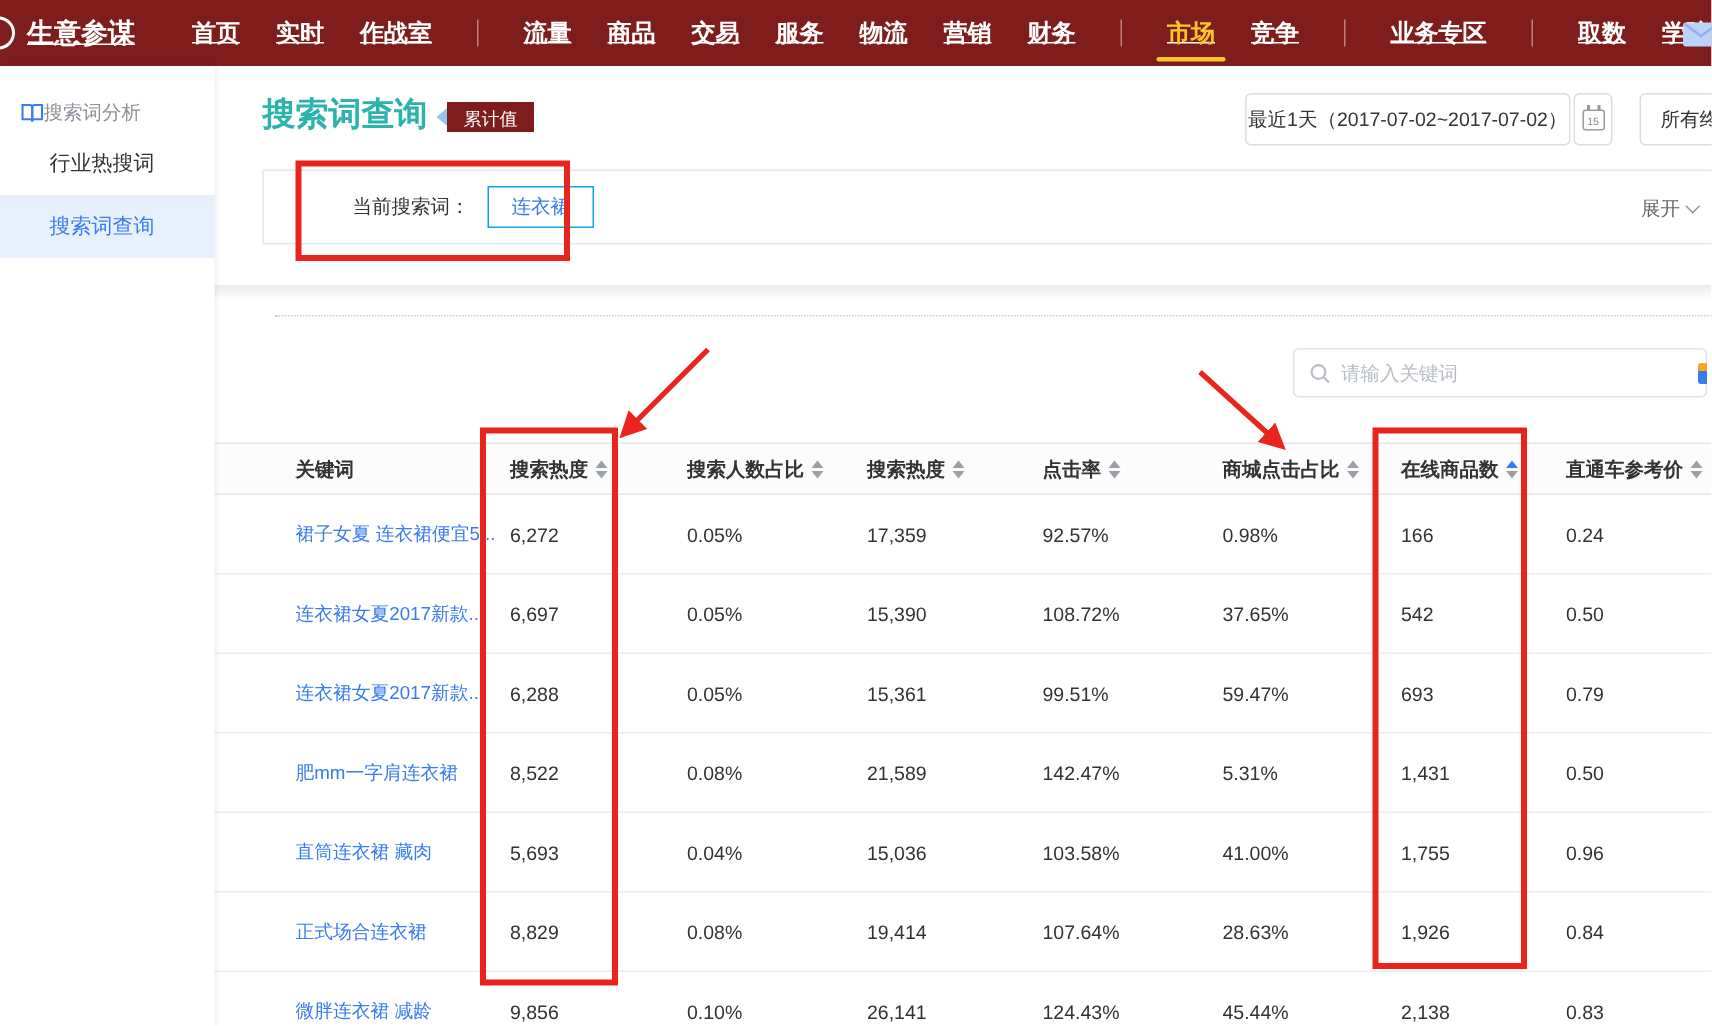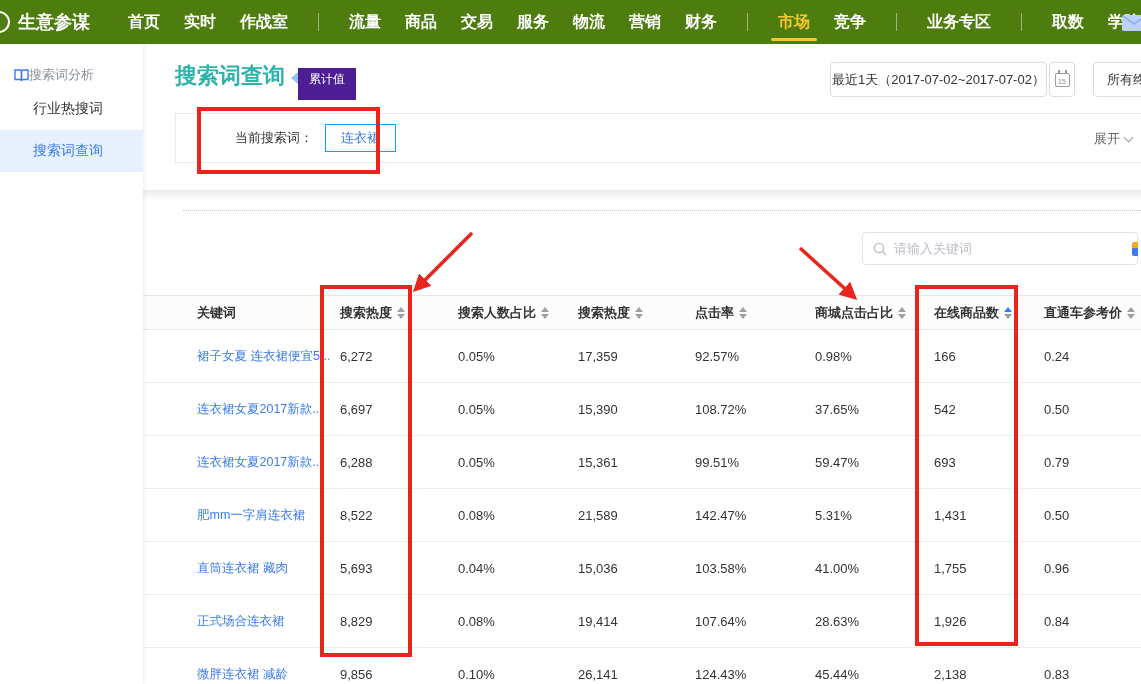--- a/index.html
+++ b/index.html
@@ -4,21 +4,21 @@
 <style>
   * { margin:0; padding:0; box-sizing:border-box; }
   html,body { width:1141px; height:684px; }
   body {
     position:relative; overflow:hidden; background:#fff;
     font-family:"Liberation Sans","DejaVu Sans",sans-serif; color:#333;
   }
   
   .topnav {
     position:absolute; left:0; top:0; width:1141px; height:44px;
-    background:#4d7c0f; display:flex; align-items:center; color:#fff;
+    background:#7f1d1d; display:flex; align-items:center; color:#fff;text-decoration:underline;
   }
   .logo { display:flex; align-items:center; margin-left:2px; font-size:18px; font-weight:bold; white-space:nowrap; }
   .logo-circle { width:22px; height:22px; border:2px solid #fff; border-radius:50%; margin-left:-14px; margin-right:8px; }
   .nav-items { display:flex; align-items:center; margin-left:26px; height:100%; }
   .nav-item {
     position:relative; font-size:16px; font-weight:bold; color:#fff;
     margin:0 12px; cursor:pointer; white-space:nowrap; height:100%;
     display:flex; align-items:center;
   }
   .nav-item.active { color:#f8c72e; }
@@ -31,21 +31,21 @@
     box-shadow:1px 0 4px rgba(0,0,0,.08); z-index:2;
   }
   .side-section { display:flex; align-items:center; gap:0; padding:18px 0 0 14px; height:44px; font-size:13px; color:#8a9099; }
   .side-item { height:42px; display:flex; align-items:center; padding-left:33px; font-size:14px; color:#333; cursor:pointer; }
   .side-item.active { background:#e7f1fd; color:#3a7bf0; }
   
   .main { position:absolute; left:143px; top:44px; width:998px; height:640px; background:#fff; }
   .card-shadow { position:absolute; left:0; top:146px; width:100%; height:10px;
     background:linear-gradient(to bottom, rgba(0,0,0,.08), rgba(0,0,0,0)); }
   .page-title { position:absolute; left:32px; top:17px; font-size:22px; font-weight:bold; color:#2cb3ab; }
-  .badge { position:absolute; left:155px; top:24px; background:#4c1d95; color:#fff; font-size:12px; padding:3px 11px 12px; }
+  .badge { position:absolute; left:155px; top:24px; background:#7f1d1d; color:#fff; font-size:12px; padding:3px 11px 0; }
   .badge:before { content:""; position:absolute; left:-7px; top:4px; border-top:6px solid transparent; border-bottom:6px solid transparent; border-right:7px solid #92c6ee; }
   .datebox { position:absolute; left:687px; top:18px; width:217px; height:35px; border:1px solid #ddd; border-radius:4px;
     display:flex; align-items:center; justify-content:center; font-size:13px; color:#333; cursor:pointer; white-space:nowrap; }
   .calbox { position:absolute; left:906px; top:18px; width:26px; height:35px; border:1px solid #ddd; border-radius:4px;
     display:flex; align-items:center; justify-content:center; cursor:pointer; }
   .cal-icon { width:15px; height:14px; border:1px solid #9a9a9a; border-radius:2px; position:relative; font-size:7px; color:#888;
     display:flex; align-items:flex-end; justify-content:center; line-height:8px; }
   .cal-icon:before, .cal-icon:after { content:""; position:absolute; top:-4px; width:2px; height:4px; background:#9a9a9a; }
   .cal-icon:before { left:2px; } .cal-icon:after { right:2px; }
   .termbox { position:absolute; left:950px; top:18px; width:80px; height:35px; border:1px solid #ddd; border-radius:4px;

